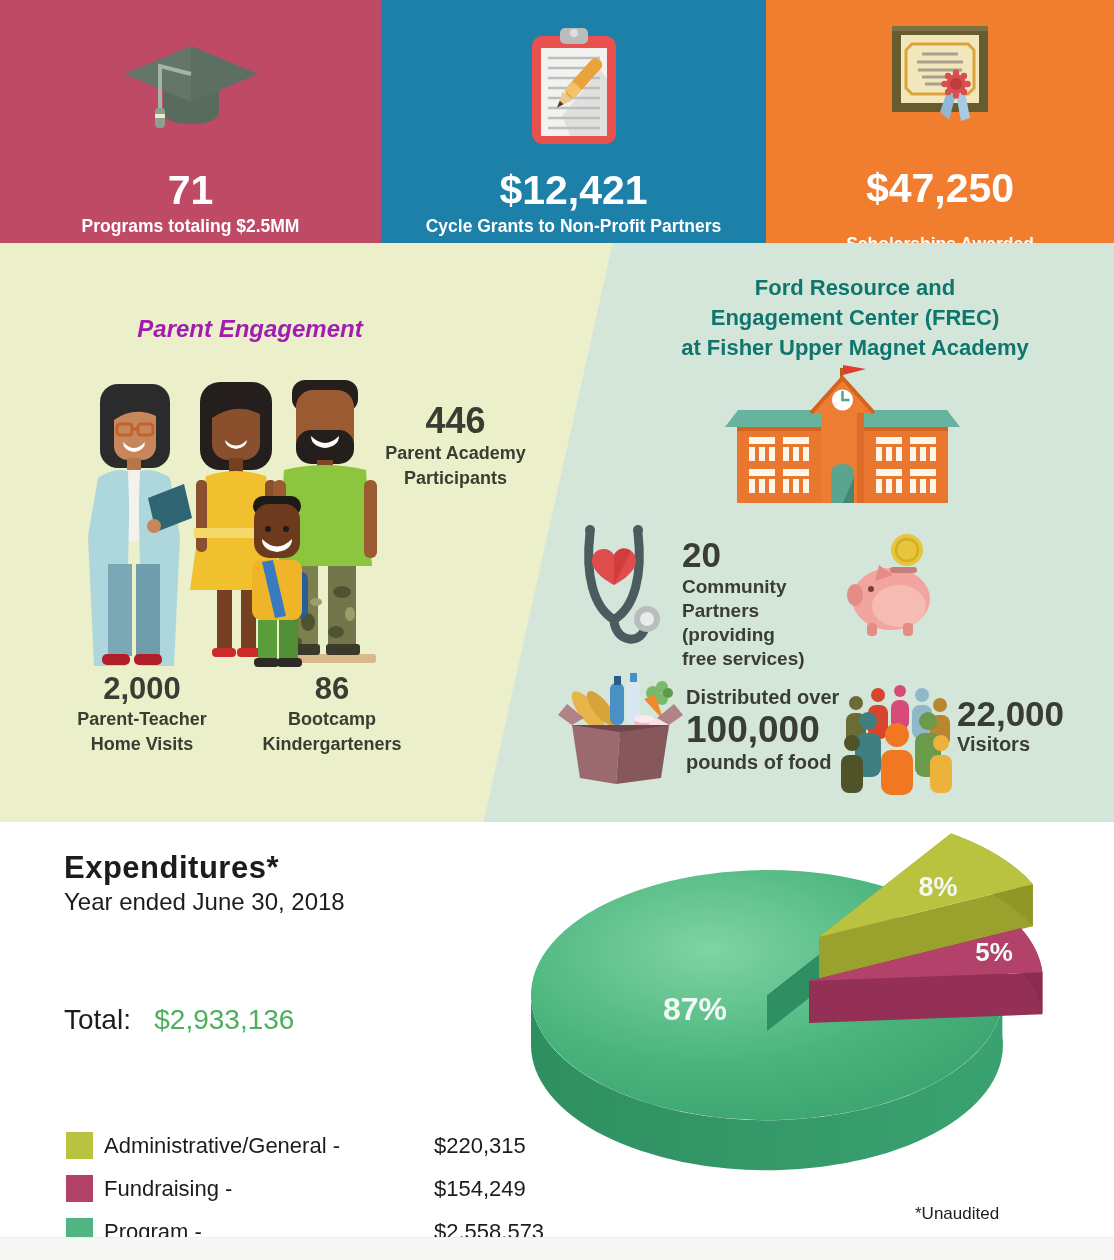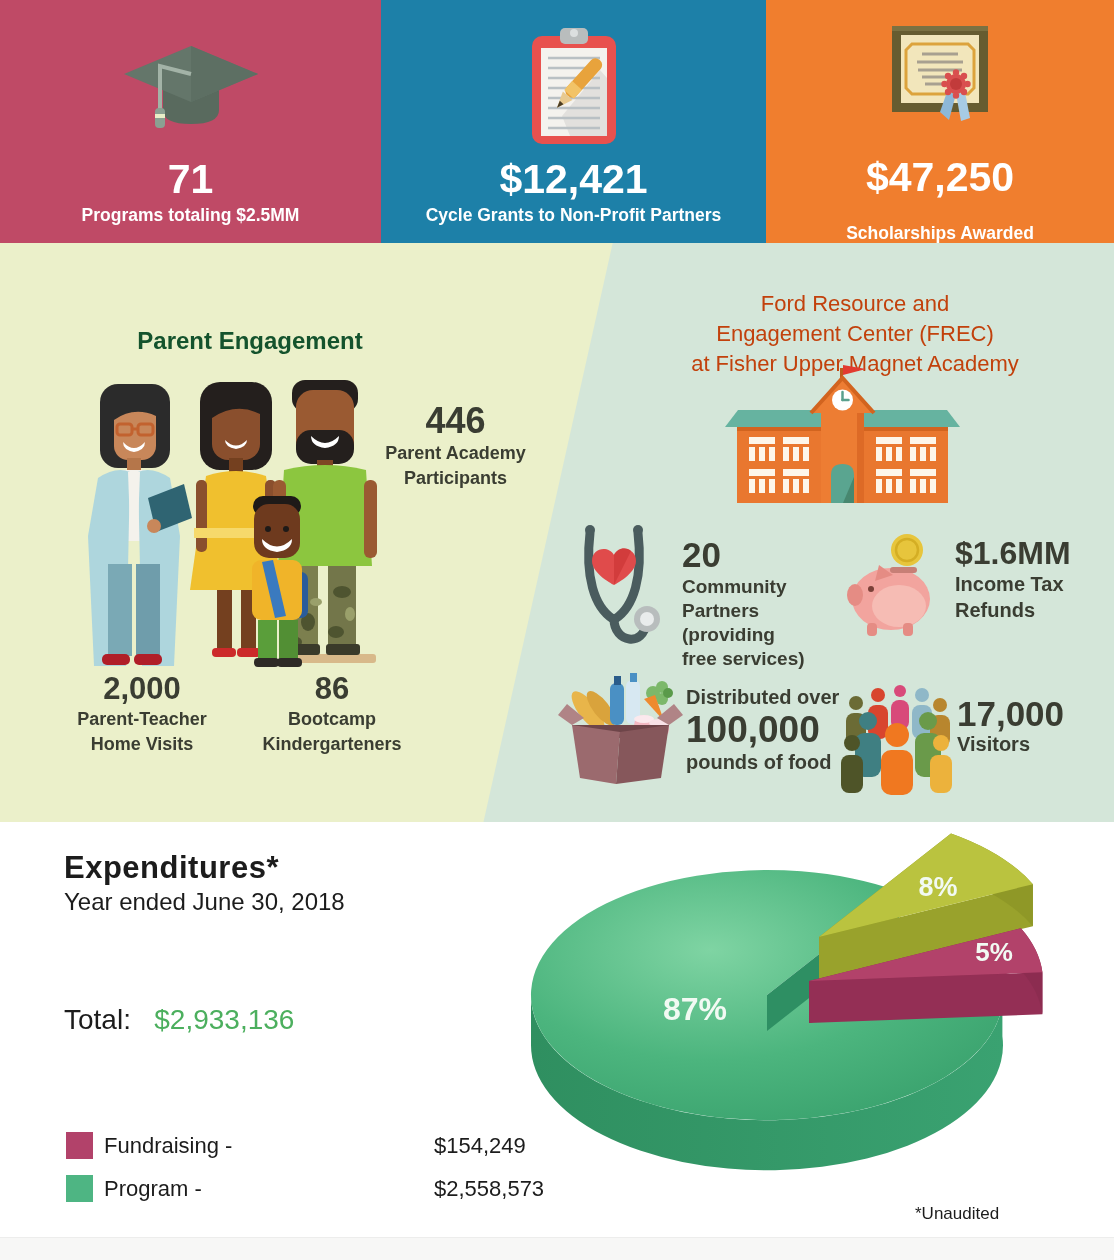--- a/index.html
+++ b/index.html
@@ -8,35 +8,35 @@
         font-family:"Liberation Sans","DejaVu Sans",sans-serif;background:#ffffff;}
   .abs{position:absolute;}
 
   
   .stats-row{position:absolute;left:0;top:0;width:1114px;height:243px;display:flex;}
   .stat-block{height:243px;display:flex;flex-direction:column;align-items:center;justify-content:flex-start;color:#fff;}
   .stat-pink{width:381px;background:#bf4a66;}
   .stat-blue{width:385px;background:#1d80a8;}
   .stat-orange{width:348px;background:#f07e2e;gap:20px;}
   .stat-icon{height:148px;display:flex;align-items:flex-end;justify-content:center;padding-top:22px;}
-  .stat-value{font-size:41px;font-weight:bold;line-height:44px;margin-top:9px;}
+  .stat-value{font-size:41px;font-weight:bold;line-height:44px;margin-top:20px;}
   .stat-label{font-size:17.5px;font-weight:bold;margin-top:4px;}
 
   
   .middle{position:absolute;left:0;top:243px;width:1114px;height:579px;background:#d4e6d9;}
   .panel-yellow{position:absolute;left:0;top:0;width:100%;height:100%;background:#ebf0ca;
                 clip-path:polygon(0 0,55% 0,43.4% 100%,0 100%);}
-  .pe-title{left:90px;top:84px;width:320px;text-align:center;font-size:24px;font-weight:bold;color:#14532d;}
+  .pe-title{left:90px;top:72px;width:320px;text-align:center;font-size:24px;font-weight:bold;color:#a21caf;font-style:italic;}
   .pe-446{left:368px;top:158px;width:175px;text-align:center;}
   .big-num{font-size:36px;font-weight:bold;color:#3a3d32;line-height:40px;}
   .small-label{font-size:18px;font-weight:bold;color:#3a3d32;line-height:25px;}
   .pe-2000{left:52px;top:428px;width:180px;text-align:center;}
   .pe-86{left:242px;top:428px;width:180px;text-align:center;}
   .num-30{font-size:31px;font-weight:bold;line-height:36px;color:#3a3d32;}
-  .frec-title{left:615px;top:46px;width:480px;text-align:center;font-size:22px;font-weight:normal;color:#c2410c;line-height:30px;}
+  .frec-title{left:615px;top:30px;width:480px;text-align:center;font-size:22px;font-weight:bold;color:#0f766e;line-height:30px;}
   .cp-text{left:682px;top:282px;width:160px;margin-top:10px;}
   .cp-text .big-num{font-size:35px;}
   .cp-lines{font-size:19px;font-weight:bold;line-height:24px;color:#3a3d32;}
   .tax-text{left:955px;top:292px;width:150px;}
   .tax-value{font-size:32px;font-weight:bold;color:#3a3d32;line-height:36px;}
   .tax-lines{font-size:20px;font-weight:bold;line-height:26px;color:#3a3d32;}
   .food-text{left:686px;top:442px;width:170px;}
   .food-line{font-size:20px;font-weight:bold;color:#3a3d32;line-height:25px;}
   .food-value{font-size:37px;font-weight:bold;color:#3a3d32;line-height:40px;}
   .vis-text{left:957px;top:452px;width:150px;}
@@ -345,25 +345,20 @@
         <ellipse cx="46" cy="70" rx="39" ry="31" fill="#f2a49e"></ellipse>
         <ellipse cx="54" cy="77" rx="27" ry="21" fill="#f6bcb4"></ellipse>
         <rect x="45" y="38" width="27" height="6" rx="3" fill="#c77f76"></rect>
         <polygon points="34,36 48,46 30,52" fill="#e58c84"></polygon>
         <circle cx="26" cy="60" r="3" fill="#7a4038"></circle>
         <ellipse cx="10" cy="66" rx="8" ry="11" fill="#e58c84"></ellipse>
         <rect x="22" y="94" width="10" height="13" rx="4" fill="#e58c84"></rect>
         <rect x="58" y="94" width="10" height="13" rx="4" fill="#e58c84"></rect>
       </svg>
     </div>
-    <div class="abs tax-text">
-      <div class="tax-value">$1.6MM</div>
-      <div class="tax-lines">Income Tax</div>
-      <div class="tax-lines">Refunds</div>
-    </div>
 
     <div class="abs" style="left:558px;top:424px;">
       <svg width="127" height="120" viewBox="0 0 127 120">
         <g transform="rotate(-38 30 44)">
           <ellipse cx="30" cy="44" rx="9" ry="24" fill="#e8b54a"></ellipse>
           <ellipse cx="42" cy="50" rx="8" ry="21" fill="#d9a33c"></ellipse>
         </g>
         <rect x="52" y="16" width="14" height="42" rx="6" fill="#4a90c4"></rect>
         <rect x="56" y="9" width="7" height="9" fill="#2a5c8a"></rect>
         <rect x="68" y="13" width="14" height="44" rx="6" fill="#d7e8f2"></rect>
@@ -412,21 +407,21 @@
           <circle cx="12" cy="70" r="8" fill="#4e5428"></circle>
             <rect x="1" y="82" width="22" height="38" rx="8" fill="#4e5428"></rect>
           <circle cx="101" cy="70" r="8" fill="#ecb23c"></circle>
             <rect x="90" y="82" width="22" height="38" rx="8" fill="#ecb23c"></rect>
           <circle cx="57" cy="62" r="12" fill="#f07820"></circle>
             <rect x="41" y="77" width="32" height="45" rx="10" fill="#f07820"></rect>
         </g>
       </svg>
     </div>
     <div class="abs vis-text">
-      <div class="vis-value">17,000</div>
+      <div class="vis-value">22,000</div>
       <div class="vis-label">Visitors</div>
     </div>
   </div>
 
   <div class="bottom">
     <div class="abs exp-title">Expenditures*</div>
     <div class="abs exp-sub">Year ended June 30, 2018</div>
     <div class="abs exp-total">
       <span>Total:</span>
       <span>&nbsp;</span>
@@ -462,20 +457,25 @@
         <path d="M309,153 L520.9,100.2 A236,125 0 0 1 542.4,144.3 Z" fill="#b2426a"></path>
 
         <text class="pie-label" x="195" y="192" font-size="32" text-anchor="middle">87%</text>
         <text class="pie-label" x="438" y="68" font-size="27" text-anchor="middle">8%</text>
         <text class="pie-label" x="494" y="133" font-size="26" text-anchor="middle">5%</text>
       </svg>
     </div>
 
     <div class="abs legend">
       <div class="legend-row">
+        <div class="legend-swatch sw-olive"></div>
+        <div class="legend-label">Administrative/General -</div>
+        <div class="legend-value">$220,315</div>
+      </div>
+      <div class="legend-row">
         <div class="legend-swatch sw-magenta"></div>
         <div class="legend-label">Fundraising -</div>
         <div class="legend-value">$154,249</div>
       </div>
       <div class="legend-row">
         <div class="legend-swatch sw-green"></div>
         <div class="legend-label">Program -</div>
         <div class="legend-value">$2,558,573</div>
       </div>
     </div>

